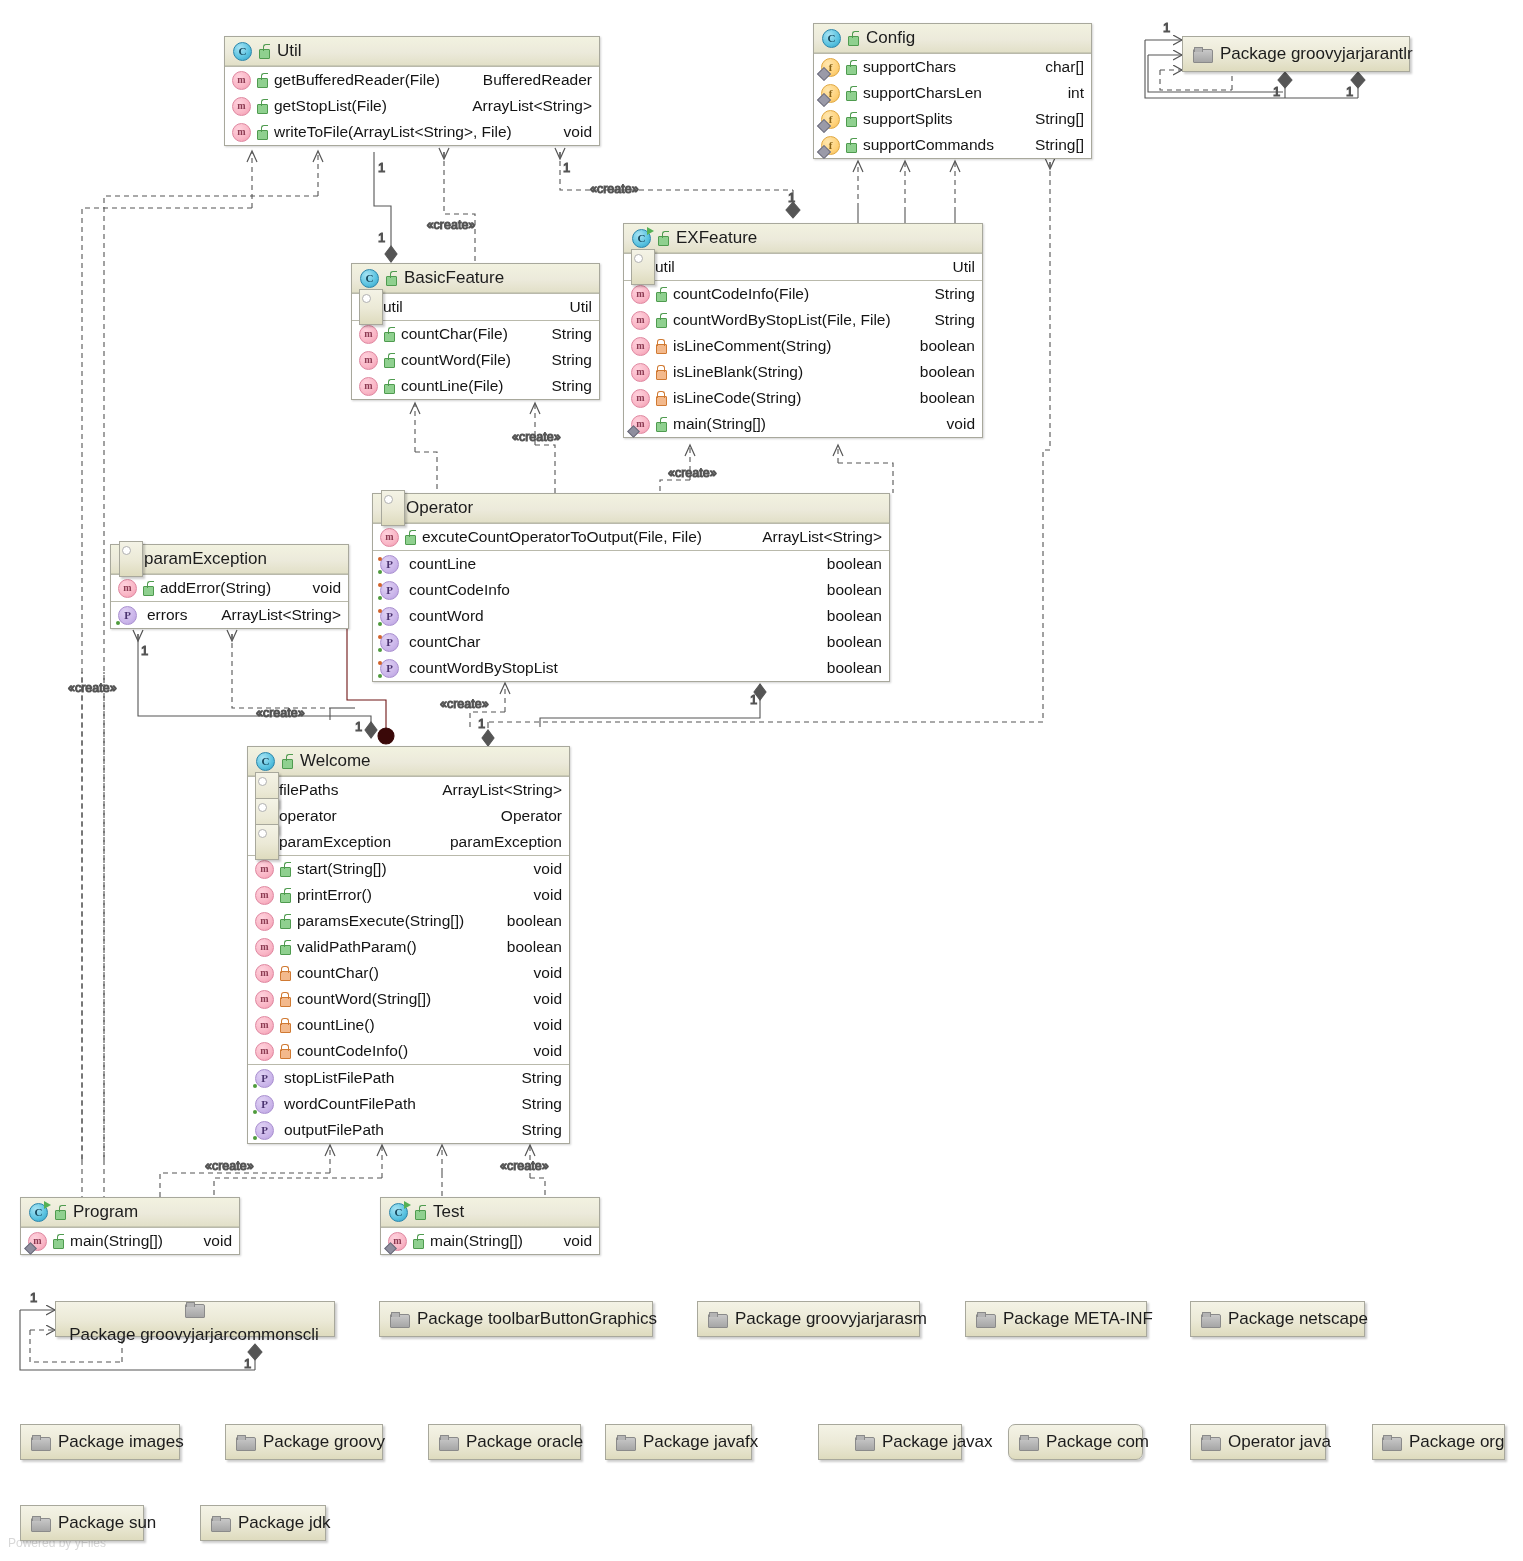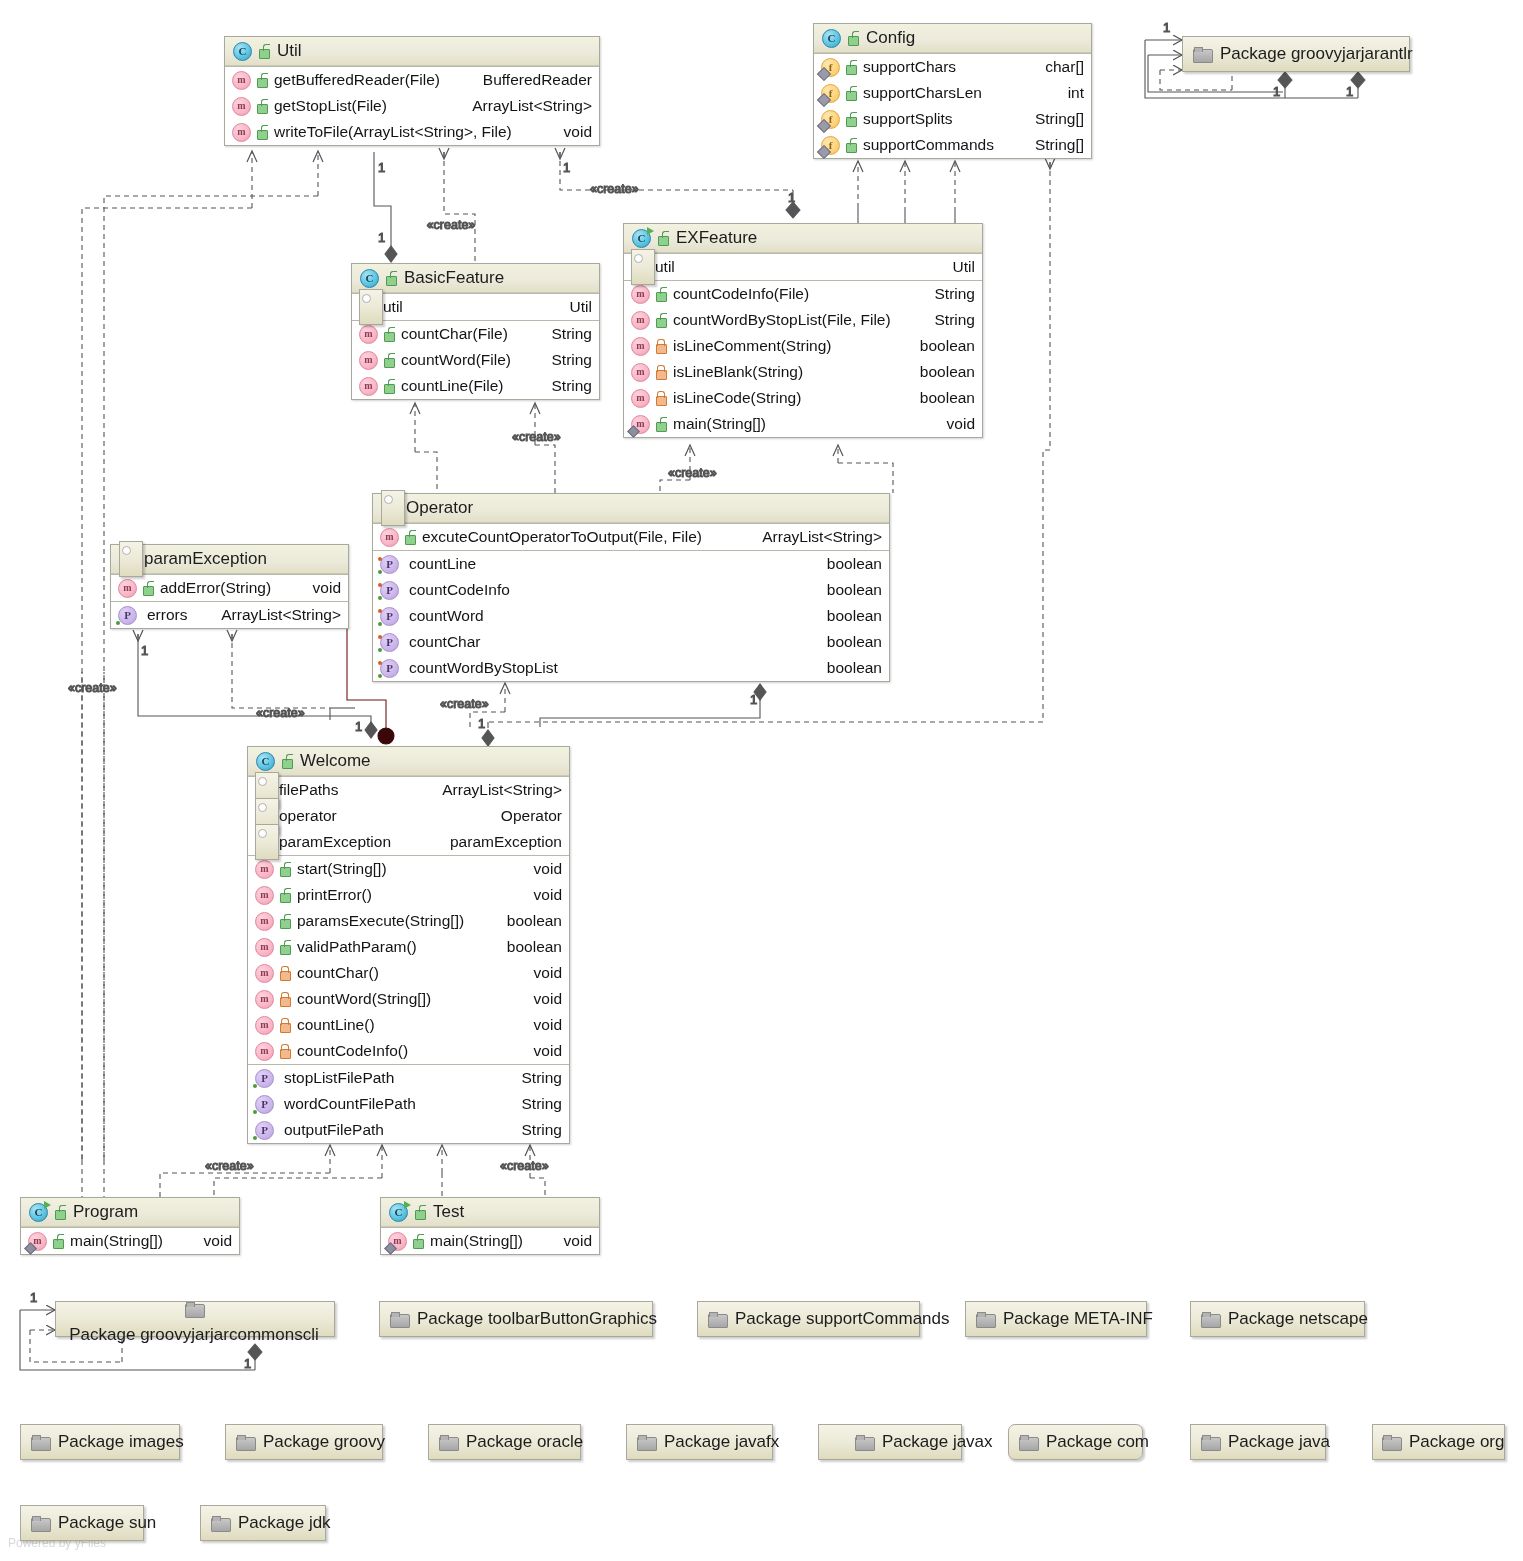--- a/index.html
+++ b/index.html
@@ -581,21 +581,21 @@
     <div class="pkg" style="left: 55px; top: 1301px; width: 280px; flex-direction: column;">
       <span class="folder"></span>
       <span>Package groovyjarjarcommonscli</span>
     </div>
     <div class="pkg" style="left: 379px; top: 1301px; width: 274px;">
       <span class="folder"></span>
       <span>Package toolbarButtonGraphics</span>
     </div>
     <div class="pkg" style="left: 697px; top: 1301px; width: 223px;">
       <span class="folder"></span>
-      <span>Package supportCommands</span>
+      <span>Package groovyjarjarasm</span>
     </div>
     <div class="pkg" style="left: 965px; top: 1301px; width: 182px;">
       <span class="folder"></span>
       <span>Package META-INF</span>
     </div>
     <div class="pkg" style="left: 1190px; top: 1301px; width: 175px;">
       <span class="folder"></span>
       <span>Package netscape</span>
     </div>
     <div class="pkg" style="left: 20px; top: 1424px; width: 160px;">
@@ -603,35 +603,35 @@
       <span>Package images</span>
     </div>
     <div class="pkg" style="left: 225px; top: 1424px; width: 158px;">
       <span class="folder"></span>
       <span>Package groovy</span>
     </div>
     <div class="pkg" style="left: 428px; top: 1424px; width: 153px;">
       <span class="folder"></span>
       <span>Package oracle</span>
     </div>
-    <div class="pkg" style="left: 626px; top: 1424px; width: 147px;">
+    <div class="pkg" style="left: 605px; top: 1424px; width: 147px;">
       <span class="folder"></span>
       <span>Package javafx</span>
     </div>
     <div class="pkg" style="left: 818px; top: 1424px; width: 144px; padding-left: 36px;">
       <span class="folder"></span>
       <span>Package javax</span>
     </div>
     <div class="pkg" style="left: 1008px; top: 1424px; width: 135px; border-radius: 7px;">
       <span class="folder"></span>
       <span>Package com</span>
     </div>
     <div class="pkg" style="left: 1190px; top: 1424px; width: 136px;">
       <span class="folder"></span>
-      <span>Package java</span>
+      <span>Operator java</span>
     </div>
     <div class="pkg" style="left: 1372px; top: 1424px; width: 133px; padding-left: 9px;">
       <span class="folder"></span>
       <span>Package org</span>
     </div>
     <div class="pkg" style="left: 20px; top: 1505px; width: 124px;">
       <span class="folder"></span>
       <span>Package sun</span>
     </div>
     <div class="pkg" style="left: 200px; top: 1505px; width: 126px;">

